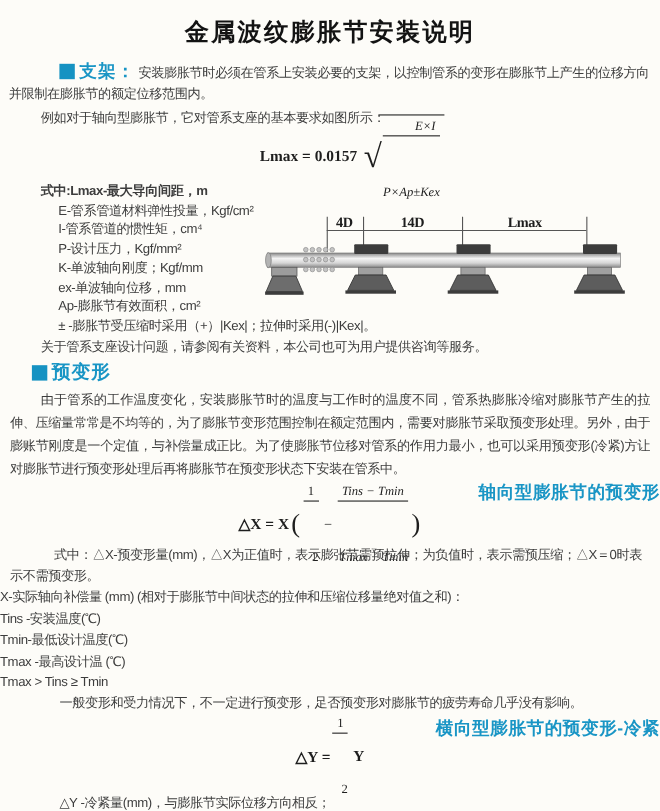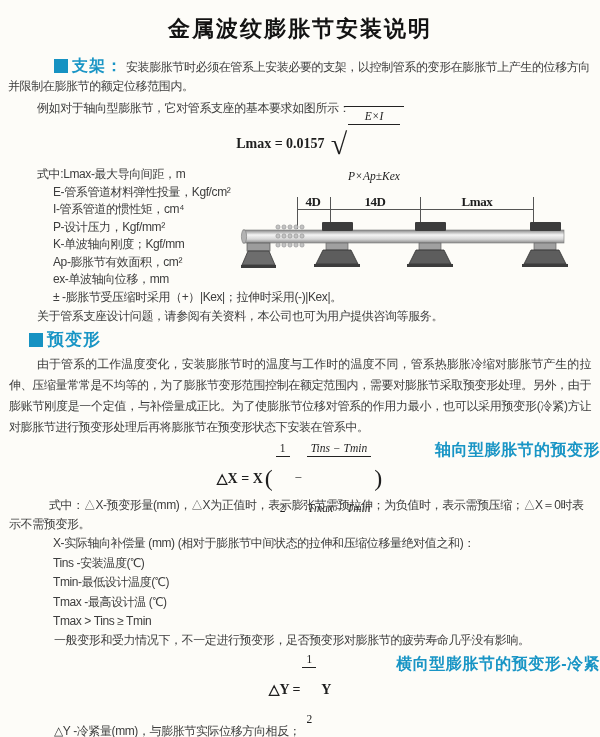--- a/index.html
+++ b/index.html
@@ -26,49 +26,49 @@
   .p-ex { margin:3px 8px 0; text-indent:29px; line-height:19px; }
 
   .formula {
     display:flex; align-items:center; justify-content:center;
     font-family:"Liberation Serif", serif; color:#1e1e1e; letter-spacing:0;
   }
   .f1 { margin-top:9px; height:34px;padding-left:40px; }
   .f-lhs { font-weight:bold; font-size:14px; }
   .sqrt-sign { font-size:30px; font-weight:400; line-height:30px; margin-left:6px; }
   .sqrt-body { display:inline-block; border-top:1.4px solid #222; margin-left:-3px; padding:2px 4px 0; }
-  .frac { display:inline-flex; flex-direction:column; text-align:center; font-size:11.5px; line-height:13px;gap:44px; }
+  .frac { display:inline-flex; flex-direction:column; text-align:right; font-size:11.5px; line-height:13px;gap:44px; }
   .frac .num { border-bottom:1px solid #222; padding:0 4px 1px; }
   .frac .den { padding-top:1px; }
   .fi { font-style:italic; }
 
   .vars { margin-top:5px; }
   .var { line-height:17.5px; margin-left:53px; }
-  .var.first { margin-left:37px; }
+  .var.first { margin-left:37px;font-weight:bold; }
   .p-note { margin:1px 8px 0; text-indent:29px; line-height:19px; }
 
   .sec-h2 { margin:4px 0 0 29px; line-height:20px; }
   .sec-h2 .sec-name { font-size:17px; }
   .p-main { margin:3px 9px 0; line-height:21px; text-indent:28px; text-align:justify; }
 
   .h3 { font-size:16px; font-weight:bold; color:#1995c5; letter-spacing:0.5px; line-height:19px;text-align:right; }
   .h3-axial { margin:2px 0 0 54px; }
   .h3-lateral { margin:3px 0 0 32px; }
 
   .f2 { margin-top:4px; height:30px; }
   .f2 .f-lhs { margin-right:1px; }
   .big-paren { font-size:24px; font-weight:300; line-height:24px; padding:0 1px; }
   .f-minus { font-size:13px; padding:0 3px; }
   .f3 { margin-top:3px; height:28px; }
   .f3 .f-rhs { font-weight:bold; font-size:14px; margin-left:3px; }
   .f2 .frac, .f3 .frac { margin:0 2px; }
 
   .p-explain { margin:3px 9px 0; text-indent:40px; line-height:19px; }
   .axlines { margin-top:0; }
-  .axline { margin-left:53px; line-height:19.5px; }
+  .axline { line-height:19.5px; }
   .p-note2 { margin:0 9px; text-indent:45px; line-height:19px;font-family:Liberation Mono, monospace; }
   .p-lat-explain { margin:18px 0 0 54px; line-height:19px; }
 
   .diagram { position:absolute; left:240px; top:192px; }
 </style>
 </head>
 <body>
 
 <div class="title">金属波纹膨胀节安装说明</div>
 
@@ -88,22 +88,22 @@
     </span>
   </span>
 </div>
 
 <div class="vars">
   <div class="var first">式中:Lmax-最大导向间距，m</div>
   <div class="var">E-管系管道材料弹性投量，Kgf/cm²</div>
   <div class="var">I-管系管道的惯性矩，cm⁴</div>
   <div class="var">P-设计压力，Kgf/mm²</div>
   <div class="var">K-单波轴向刚度；Kgf/mm</div>
+  <div class="var">ex-单波轴向位移，mm</div>
   <div class="var">Ap-膨胀节有效面积，cm²</div>
-  <div class="var">ex-单波轴向位移，mm</div>
   <div class="var">± -膨胀节受压缩时采用（+）|Kex|；拉伸时采用(-)|Kex|。</div>
 </div>
 <div class="p-note">关于管系支座设计问题，请参阅有关资料，本公司也可为用户提供咨询等服务。</div>
 
 <svg class="diagram" width="330" height="92" viewBox="0 0 330 92">
   <defs>
     <linearGradient id="pg" x1="0" y1="0" x2="0" y2="1">
       <stop offset="0" stop-color="#878787"></stop>
       <stop offset="0.38" stop-color="#f4f4f4"></stop>
       <stop offset="0.7" stop-color="#d6d6d6"></stop>

